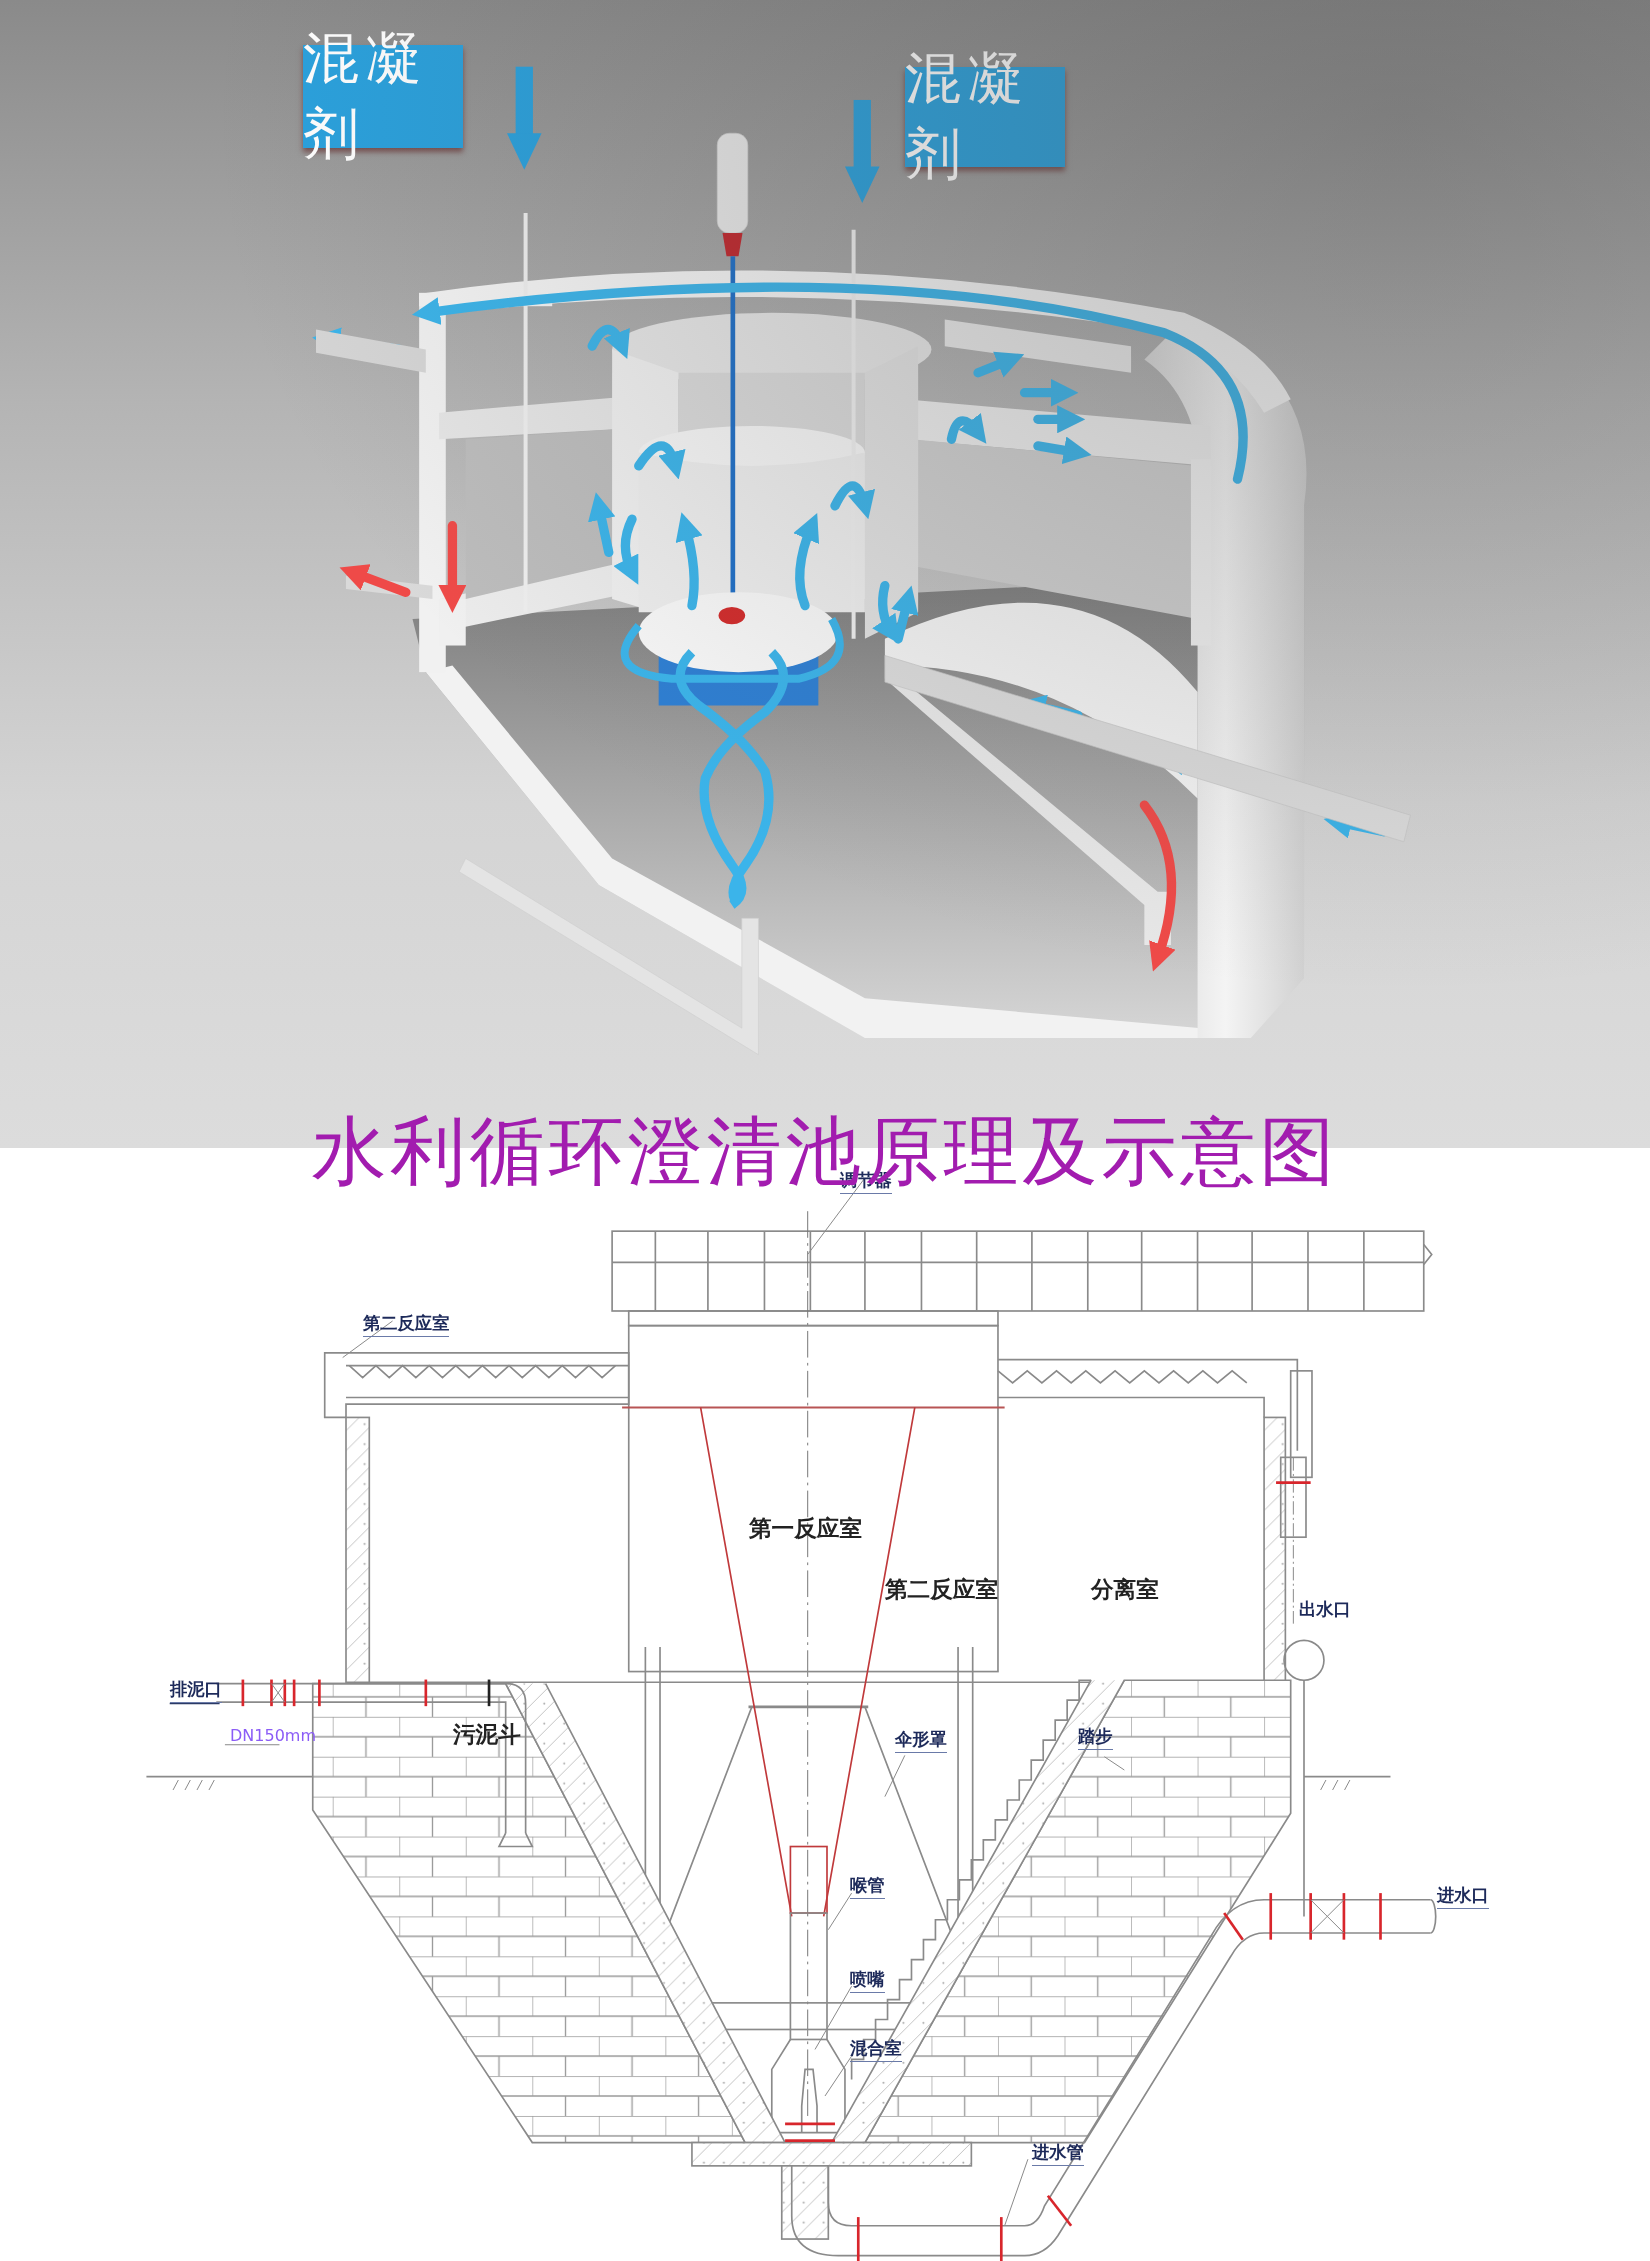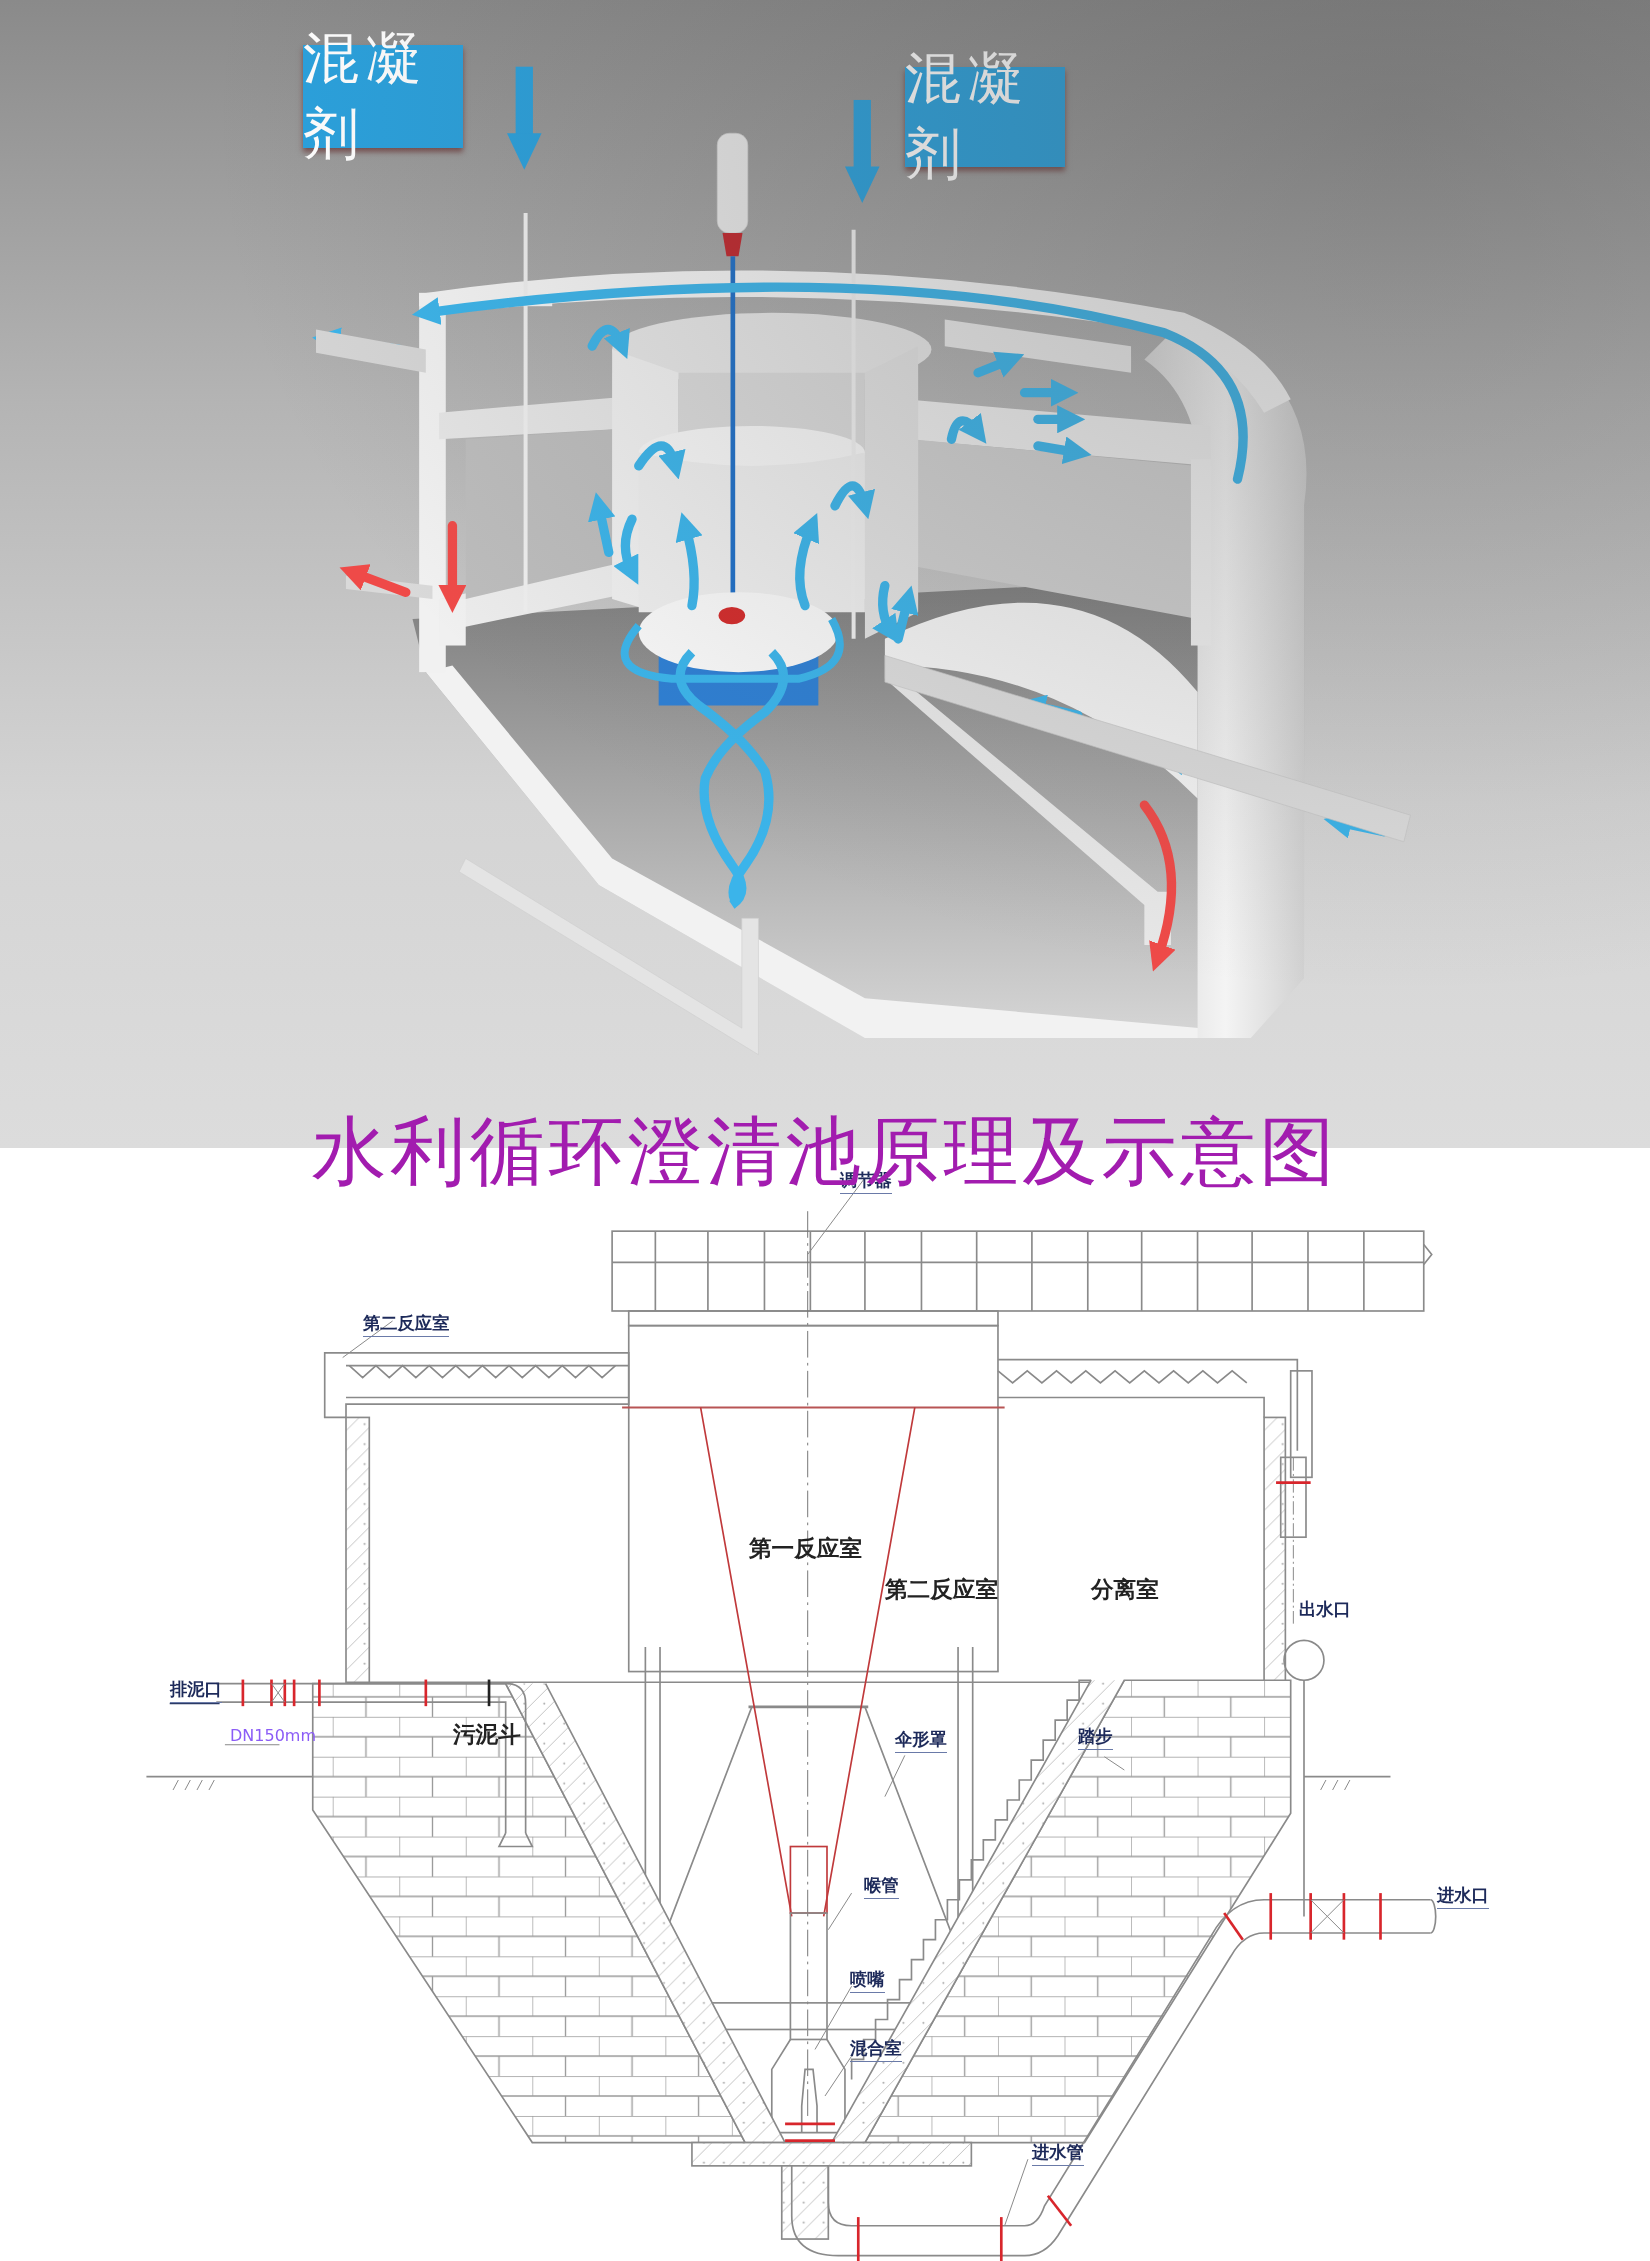--- a/index.html
+++ b/index.html
@@ -278,28 +278,28 @@
         <line x1="1280" y1="2985" x2="1225" y2="3080"></line>
         <line x1="1280" y1="3090" x2="1240" y2="3150"></line>
         <line x1="1660" y1="2640" x2="1690" y2="2660"></line>
         <line x1="1545" y1="3245" x2="1510" y2="3345"></line>
       </g>
     </g>
   </svg>
 
   <div class="lbl s" style="left:840px; top:20px;">调节器</div>
   <div class="lbl s" style="left:363px; top:163px;">第二反应室</div>
-  <div class="lbl m" style="left:749px; top:365px;margin-top:20px;">第一反应室</div>
+  <div class="lbl m" style="left:749px; top:365px;">第一反应室</div>
   <div class="lbl m" style="left:885px; top:426px;">第二反应室</div>
   <div class="lbl m" style="left:1091px; top:426px;">分离室</div>
   <div class="lbl s" style="left:1299px; top:441px; border:none;margin-top:8px;">出水口</div>
   <div class="lbl s" style="left:170px; top:529px;">排泥口</div>
   <div class="dn" style="left:230px; top:578px;">DN150mm</div>
   <div class="lbl m" style="left:453px; top:571px;">污泥斗</div>
   <div class="lbl s" style="left:895px; top:579px;">伞形罩</div>
   <div class="lbl s" style="left:1078px; top:576px;">踏步</div>
-  <div class="lbl s" style="left:850px; top:725px;margin-left:14px;">喉管</div>
+  <div class="lbl s" style="left:850px; top:725px;">喉管</div>
   <div class="lbl s" style="left:850px; top:819px;">喷嘴</div>
   <div class="lbl s" style="left:850px; top:888px;">混合室</div>
   <div class="lbl s" style="left:1032px; top:992px;">进水管</div>
   <div class="lbl s" style="left:1437px; top:735px;">进水口</div>
 </div>
 
 
 </body></html>

